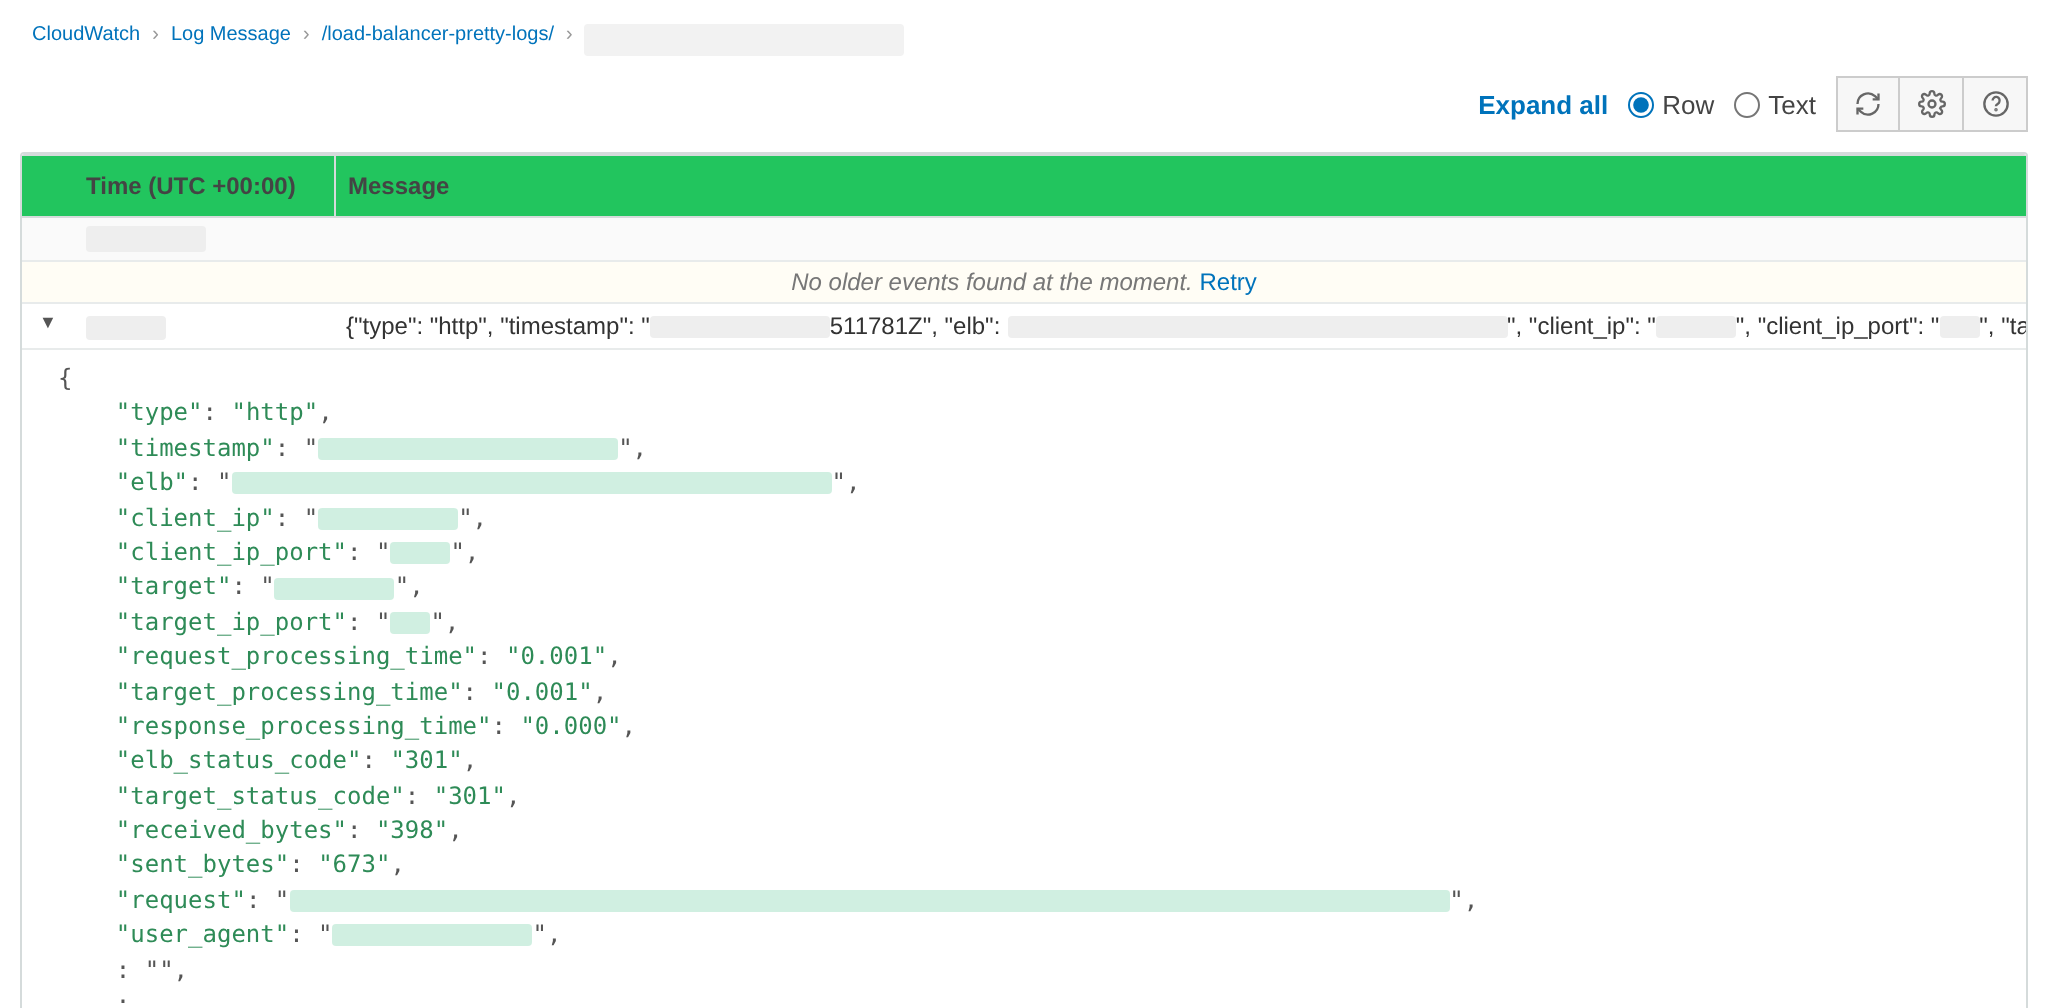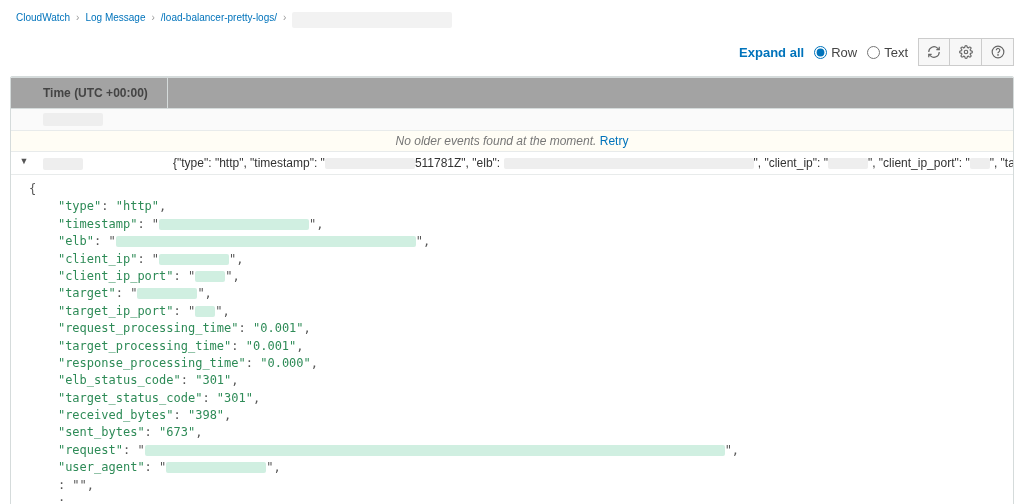--- a/index.html
+++ b/index.html
@@ -75,21 +75,21 @@
     align-items: center;
     cursor: pointer;
   }
   .filter-select::after {
     content: "▾";
     position: absolute; right: 10px; color: #888; font-size: 10px;
   }
 
   .thead {
     display: flex;
-    background: #a3a3a3;
+    background: #22c55e;
     border-bottom: 1px solid #d5dbdb;
     font-weight: 700;
     font-size: 12px;
   }
   .th-caret { width: 26px; }
   .th-time { width: 130px; padding: 8px 6px; }
   .th-sep { width: 1px; background: #d5dbdb; }
   .th-msg { flex: 1; padding: 8px 6px; }
 
   .thin-row {
@@ -210,20 +210,21 @@
 
 <div class="panel">
 
   <div class="filter-row">
   </div>
 
   <div class="thead">
     <div class="th-caret"></div>
     <div class="th-time">Time (UTC +00:00)</div>
     <div class="th-sep"></div>
+    <div class="th-msg">Message</div>
   </div>
 
   <div class="thin-row">
     <div class="th-caret"></div>
     <div class="blur2"></div>
   </div>
 
   <div class="older">
     <span>No older events found at the moment.</span>
     <a href="#">Retry</a>

